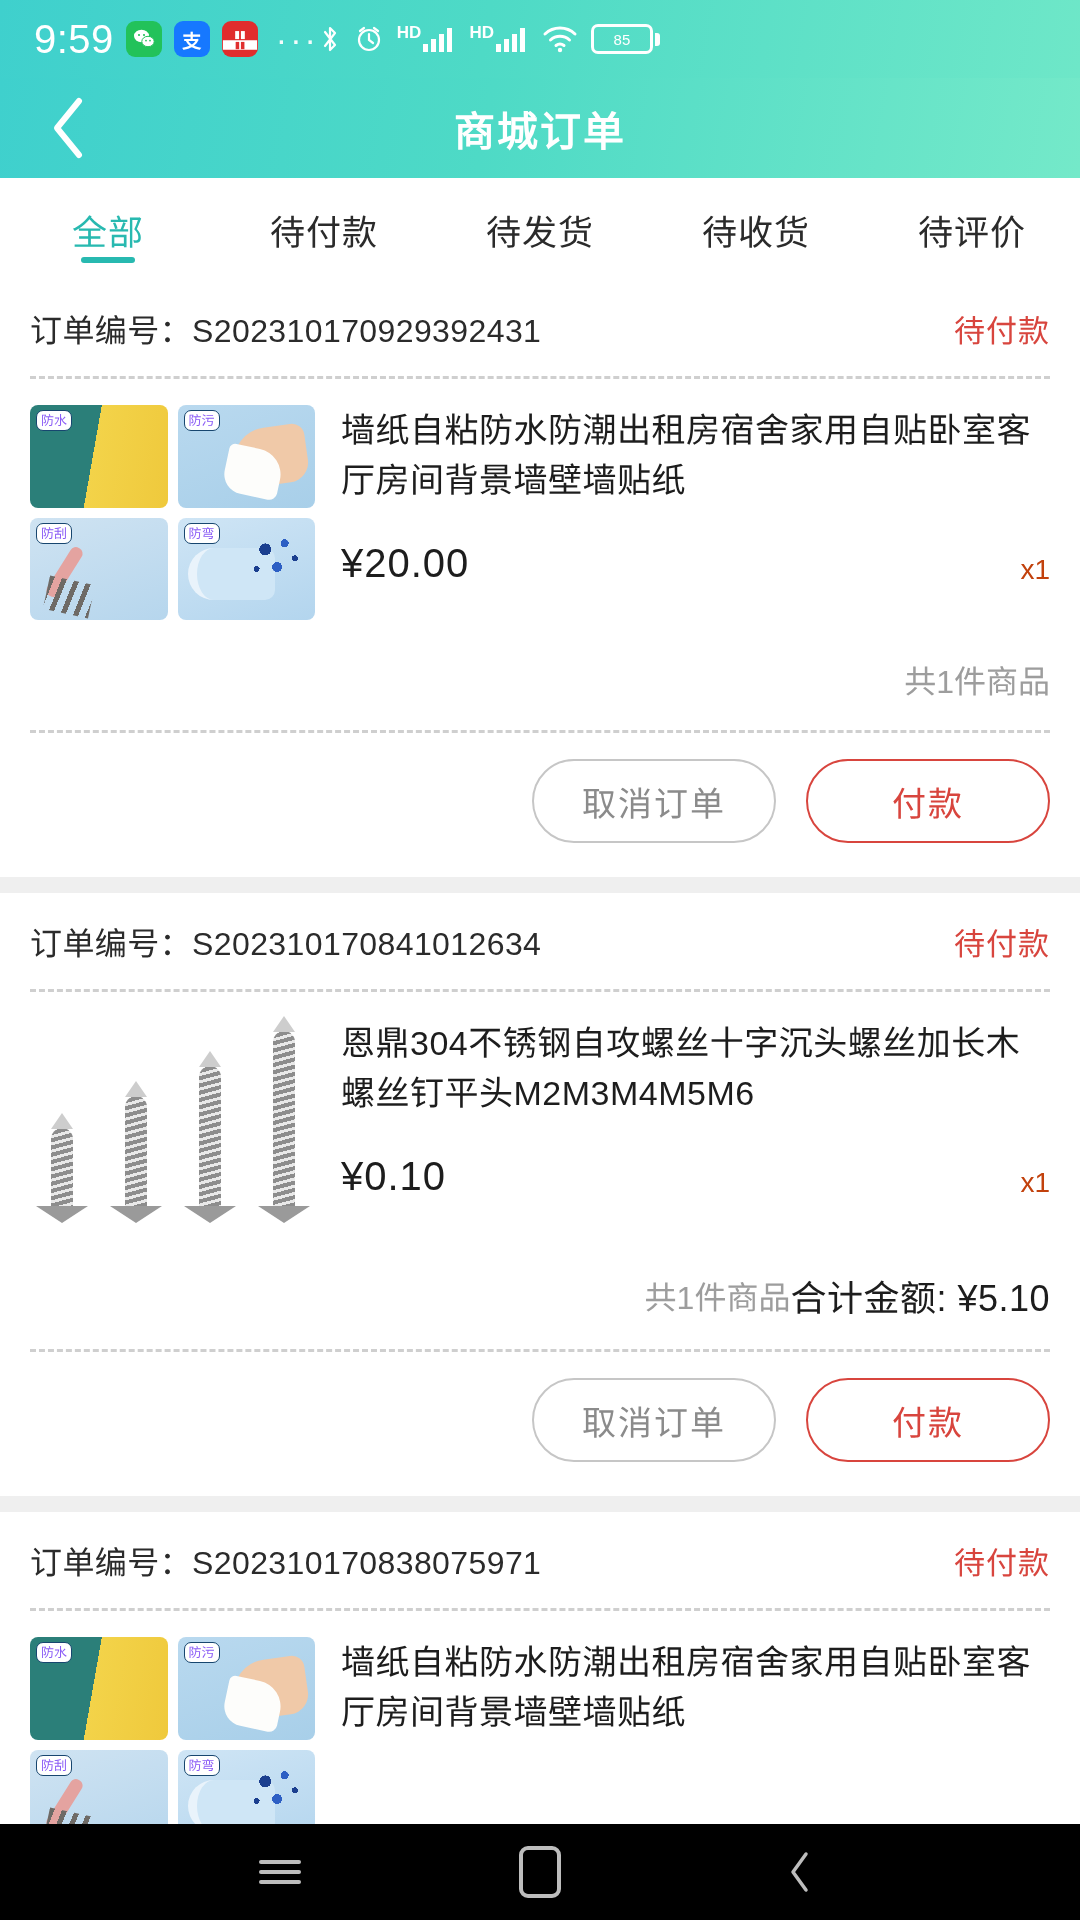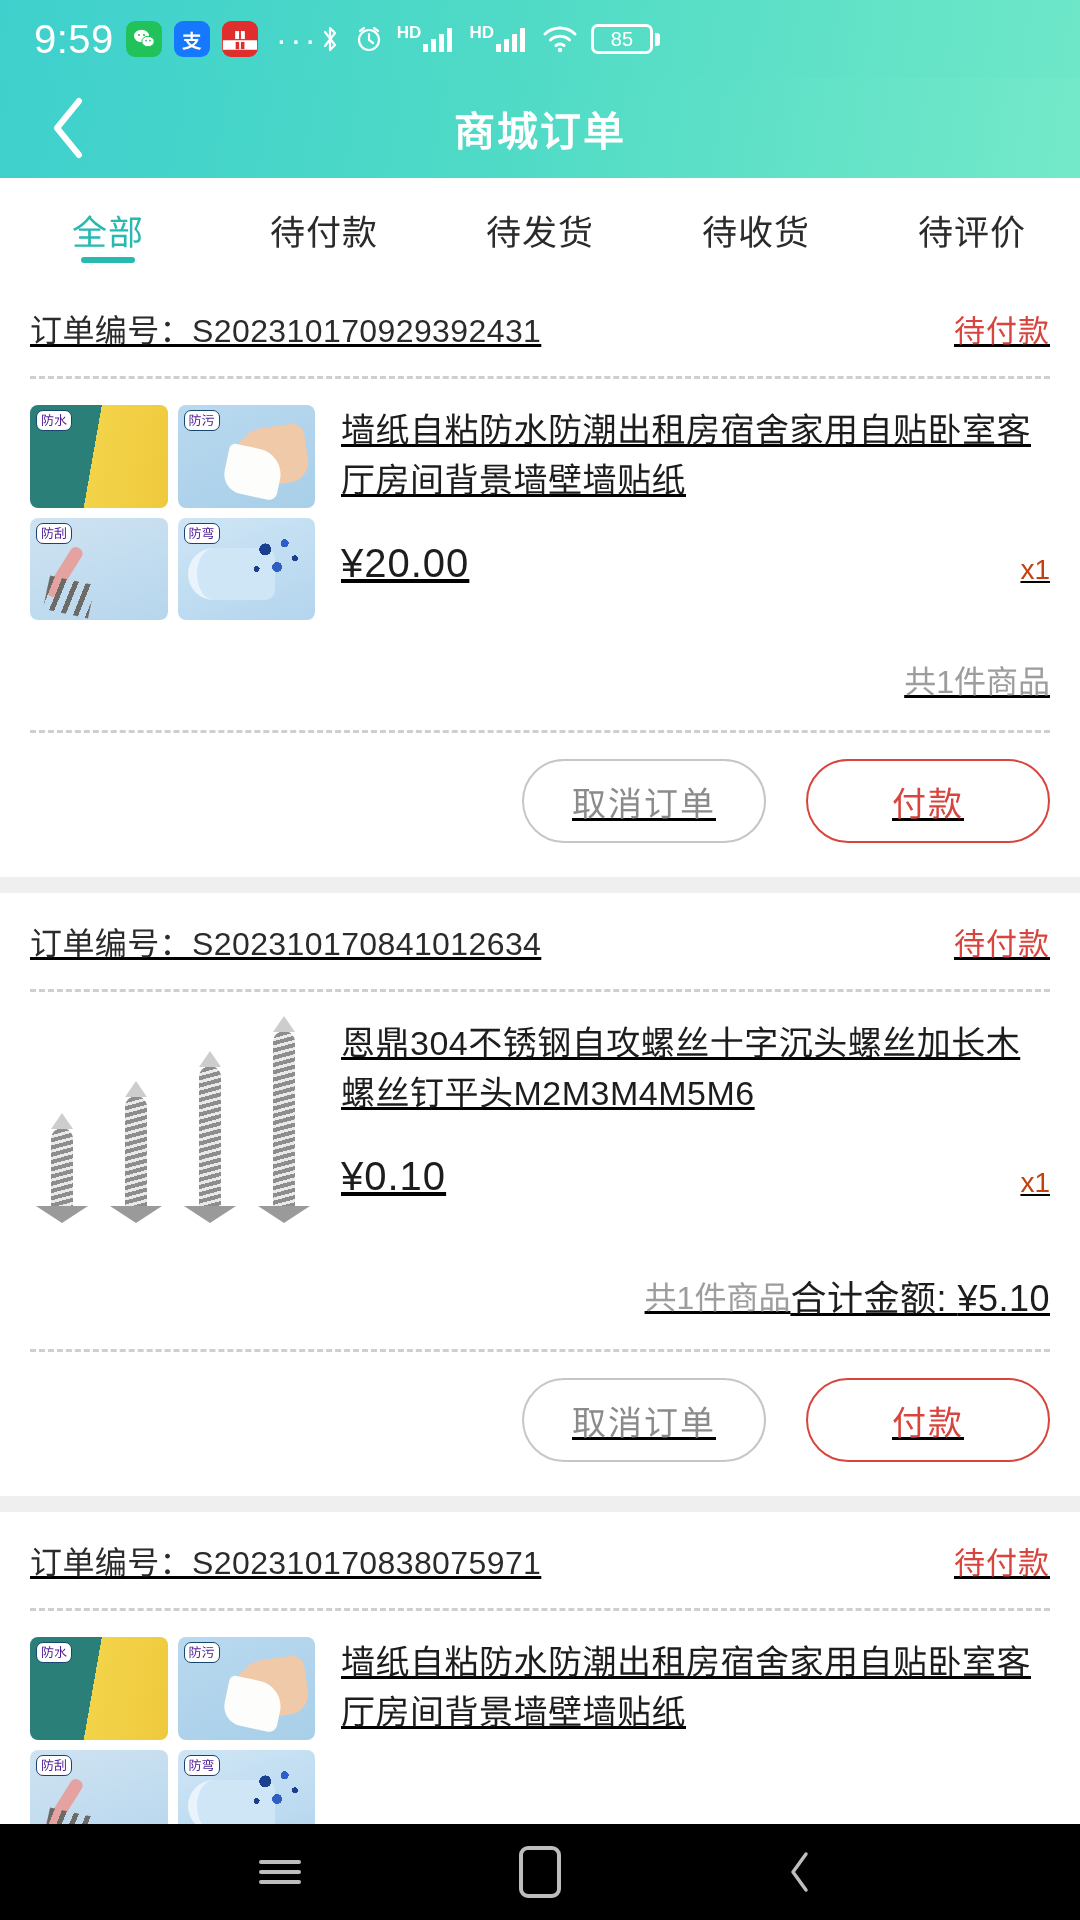--- a/index.html
+++ b/index.html
@@ -28,21 +28,21 @@
   .ic-red{background:#e02d2d;flex-direction:column;line-height:1;}
   .ic-red span{font-size:11px;transform:scale(.95);}
   .ic-red .r2{background:#fff;color:#e02d2d;width:100%;text-align:center;font-size:10px;}
   .sb-dots{font-size:34px;letter-spacing:3px;margin-left:6px;opacity:.95;line-height:.6;}
   .sb-right{display:flex;align-items:center;gap:13px;}
   .sb-right svg{display:block;}
   .hd-wrap{display:flex;align-items:flex-start;}
   .hd-label{font-size:17px;font-weight:700;margin-right:1px;margin-top:-2px;}
   .battery{display:flex;align-items:center;}
   .batt-body{width:62px;height:30px;border:3px solid #fff;border-radius:7px;
-     display:flex;align-items:center;justify-content:center;font-size:20px;box-sizing:border-box;}
+     display:flex;align-items:center;justify-content:center;font-size:15px;box-sizing:border-box;}
   .batt-cap{width:5px;height:13px;background:#fff;border-radius:0 3px 3px 0;margin-left:2px;}
 
   
   .appbar{
     height:100px;flex:0 0 100px;position:relative;
     background:linear-gradient(100deg,#3fd0cd 0%,#4edac6 45%,#74e9c9 100%);
     display:flex;align-items:center;
   }
   .backbtn{position:absolute;left:34px;top:50%;transform:translateY(-50%);
     width:70px;height:70px;display:flex;align-items:center;justify-content:center;}
@@ -55,36 +55,36 @@
     flex:0 0 102px;height:102px;background:#fff;display:flex;align-items:stretch;
     box-shadow:0 2px 5px rgba(0,0,0,.05);
   }
   .tab{flex:1;display:flex;flex-direction:column;align-items:center;justify-content:center;
     position:relative;font-size:35px;color:#2b2b2b;letter-spacing:1px;}
   .tab.active{color:#28b9b0;}
   .tab .underline{position:absolute;bottom:17px;width:54px;height:6px;border-radius:3px;background:#28b9b0;}
 
   
   .list{flex:1 1 auto;overflow:hidden;background:#efefef;}
-  .card{background:#fff;margin-bottom:16px;padding:0 30px;box-sizing:border-box;text-decoration:underline;}
+  .card{background:#fff;margin-bottom:16px;padding:0 30px;box-sizing:border-box;}
   .card-head{
     display:flex;align-items:center;justify-content:space-between;
     height:96px;
   }
   .order-no{font-size:32px;color:#2b2b2b;letter-spacing:.4px;}
   .order-status{font-size:31px;color:#d8453e;letter-spacing:1px;}
   .dashed{height:0;border-top:3px dashed #cfcfcf;}
 
   .goods{display:flex;padding:26px 0 10px 0;}
   .thumb{width:285px;height:215px;flex:0 0 285px;margin-right:26px;}
   
   .wp-grid{width:100%;height:100%;display:grid;grid-template-columns:1fr 1fr;
     grid-template-rows:1fr 1fr;gap:10px;}
   .wp-cell{position:relative;border-radius:8px;overflow:hidden;}
-  .wp-tag{position:absolute;left:6px;top:5px;font-size:13px;color:#4c1d95;background:#fff;
+  .wp-tag{position:absolute;left:6px;top:5px;font-size:13px;color:#8b5cf6;background:#fff;
     border:1.5px solid #17466f;border-radius:7px;padding:0 4px;line-height:19px;
     font-family:"DejaVu Sans",sans-serif;}
   .wp1{background:linear-gradient(100deg,#2b7f79 0%,#2b7f79 46%,#f3d349 46%,#efc93c 100%);}
   .wp2{background:linear-gradient(160deg,#b9d9ef 0%,#a8cfe9 100%);}
   .wp3{background:linear-gradient(160deg,#cfe3f2 0%,#b6d6ed 100%);}
   .wp4{background:linear-gradient(160deg,#cfe5f5 0%,#b3d5ee 100%);}
   .wp-hand{position:absolute;right:8px;top:22px;width:74px;height:58px;background:#f0c9a8;
     border-radius:38px 14px 22px 26px;transform:rotate(-8deg);}
   .wp-cloth{position:absolute;right:34px;bottom:12px;width:56px;height:48px;background:#fdfdfb;
     border-radius:6px 26px 8px 20px;transform:rotate(12deg);}
@@ -119,21 +119,21 @@
   .gtitle{font-size:34px;line-height:50px;color:#1d1d1d;letter-spacing:.5px;}
   .gprice-row{display:flex;align-items:flex-end;justify-content:space-between;margin-top:36px;}
   .gprice{font-size:40px;color:#1d1d1d;letter-spacing:1px;}
   .gqty{font-size:28px;color:#c2410c;}
 
   .summary{display:flex;align-items:center;justify-content:flex-end;
     padding:26px 0 28px 0;}
   .sum-count{font-size:32px;color:#9d9d9d;}
   .sum-total{font-size:36px;color:#1d1d1d;letter-spacing:.5px;}
 
-  .actions{display:flex;justify-content:flex-end;gap:40px;padding:26px 0 34px 0;}
+  .actions{display:flex;justify-content:flex-end;gap:30px;padding:26px 0 34px 0;}
   .btn{min-width:244px;height:84px;border-radius:42px;display:flex;align-items:center;
     justify-content:center;font-size:34px;letter-spacing:2px;box-sizing:border-box;}
   .btn-ghost{border:2px solid #c6c6c6;color:#8b8b8b;background:#fff;}
   .btn-pay{border:2px solid #d8453e;color:#d8453e;background:#fff;}
 
   
   .navbar{
     flex:0 0 96px;height:96px;background:#000;display:flex;align-items:center;
     justify-content:space-around;padding:0 150px;box-sizing:border-box;
   }

